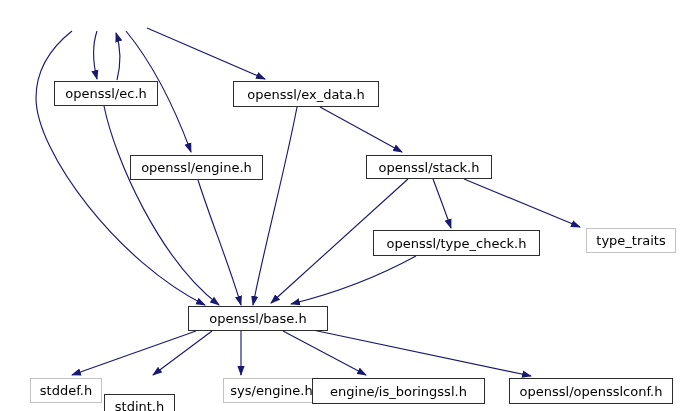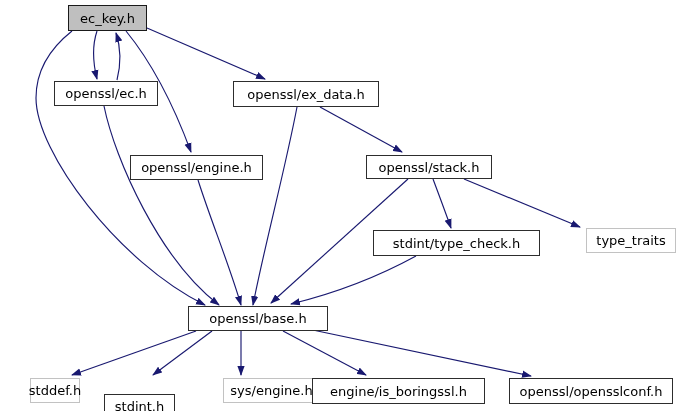--- a/index.html
+++ b/index.html
@@ -75,26 +75,25 @@
       <path d="M464,179 L580,227" class="edge-path" stroke="#191970" marker-end="url(#arrowhead)"></path>
       <path d="M408,179 L271,303" class="edge-path" stroke="#191970" marker-end="url(#arrowhead)"></path>
       <path d="M416,256 C372,280 328,295 291,304" class="edge-path" stroke="#191970" marker-end="url(#arrowhead)"></path>
       <path d="M196,331 L72,375" class="edge-path" stroke="#191970" marker-end="url(#arrowhead)"></path>
       <path d="M212,331 L153,375" class="edge-path" stroke="#191970" marker-end="url(#arrowhead)"></path>
       <path d="M241,331 L241,375" class="edge-path" stroke="#191970" marker-end="url(#arrowhead)"></path>
       <path d="M283,331 L366,375" class="edge-path" stroke="#191970" marker-end="url(#arrowhead)"></path>
       <path d="M308,329 L531,376" class="edge-path" stroke="#191970" marker-end="url(#arrowhead)"></path>
     </svg>
 
-<div class="node root" style="left: 68px; top: 5px; width: 79px; height: 26px;">ec_key.h</div>
     <div class="node linked" style="left: 54px; top: 81px; width: 104px; height: 25px;">openssl/ec.h</div>
     <div class="node linked" style="left: 233px; top: 81px; width: 146px; height: 26px;">openssl/ex_data.h</div>
     <div class="node linked" style="left: 130px; top: 155px; width: 133px; height: 25px;">openssl/engine.h</div>
     <div class="node linked" style="left: 366px; top: 155px; width: 126px; height: 24px;">openssl/stack.h</div>
-    <div class="node linked" style="left: 373px; top: 230px; width: 167px; height: 26px;">stdint/type_check.h</div>
+    <div class="node linked" style="left: 373px; top: 230px; width: 167px; height: 26px;">openssl/type_check.h</div>
     <div class="node external" style="left: 562px; top: 228px; width: 90px; height: 25px;">type_traits</div>
     <div class="node linked" style="left: 188px; top: 306px; width: 140px; height: 25px;">openssl/base.h</div>
-    <div class="node external" style="left: 6px; top: 378px; width: 50px; height: 25px;">stddef.h</div>
+    <div class="node external" style="left: 6px; top: 378px; width: 72px; height: 25px;">stddef.h</div>
     <div class="node linked" style="left: 104px; top: 378px; width: 71px; height: 25px; margin-top: 16px;">stdint.h</div>
     <div class="node external" style="left: 199px; top: 378px; width: 97px; height: 25px;">sys/engine.h</div>
     <div class="node linked" style="left: 312px; top: 378px; width: 173px; height: 26px;">engine/is_boringssl.h</div>
     <div class="node linked" style="left: 509px; top: 378px; width: 164px; height: 26px;">openssl/opensslconf.h</div>
   </div>
 
 </body></html>

